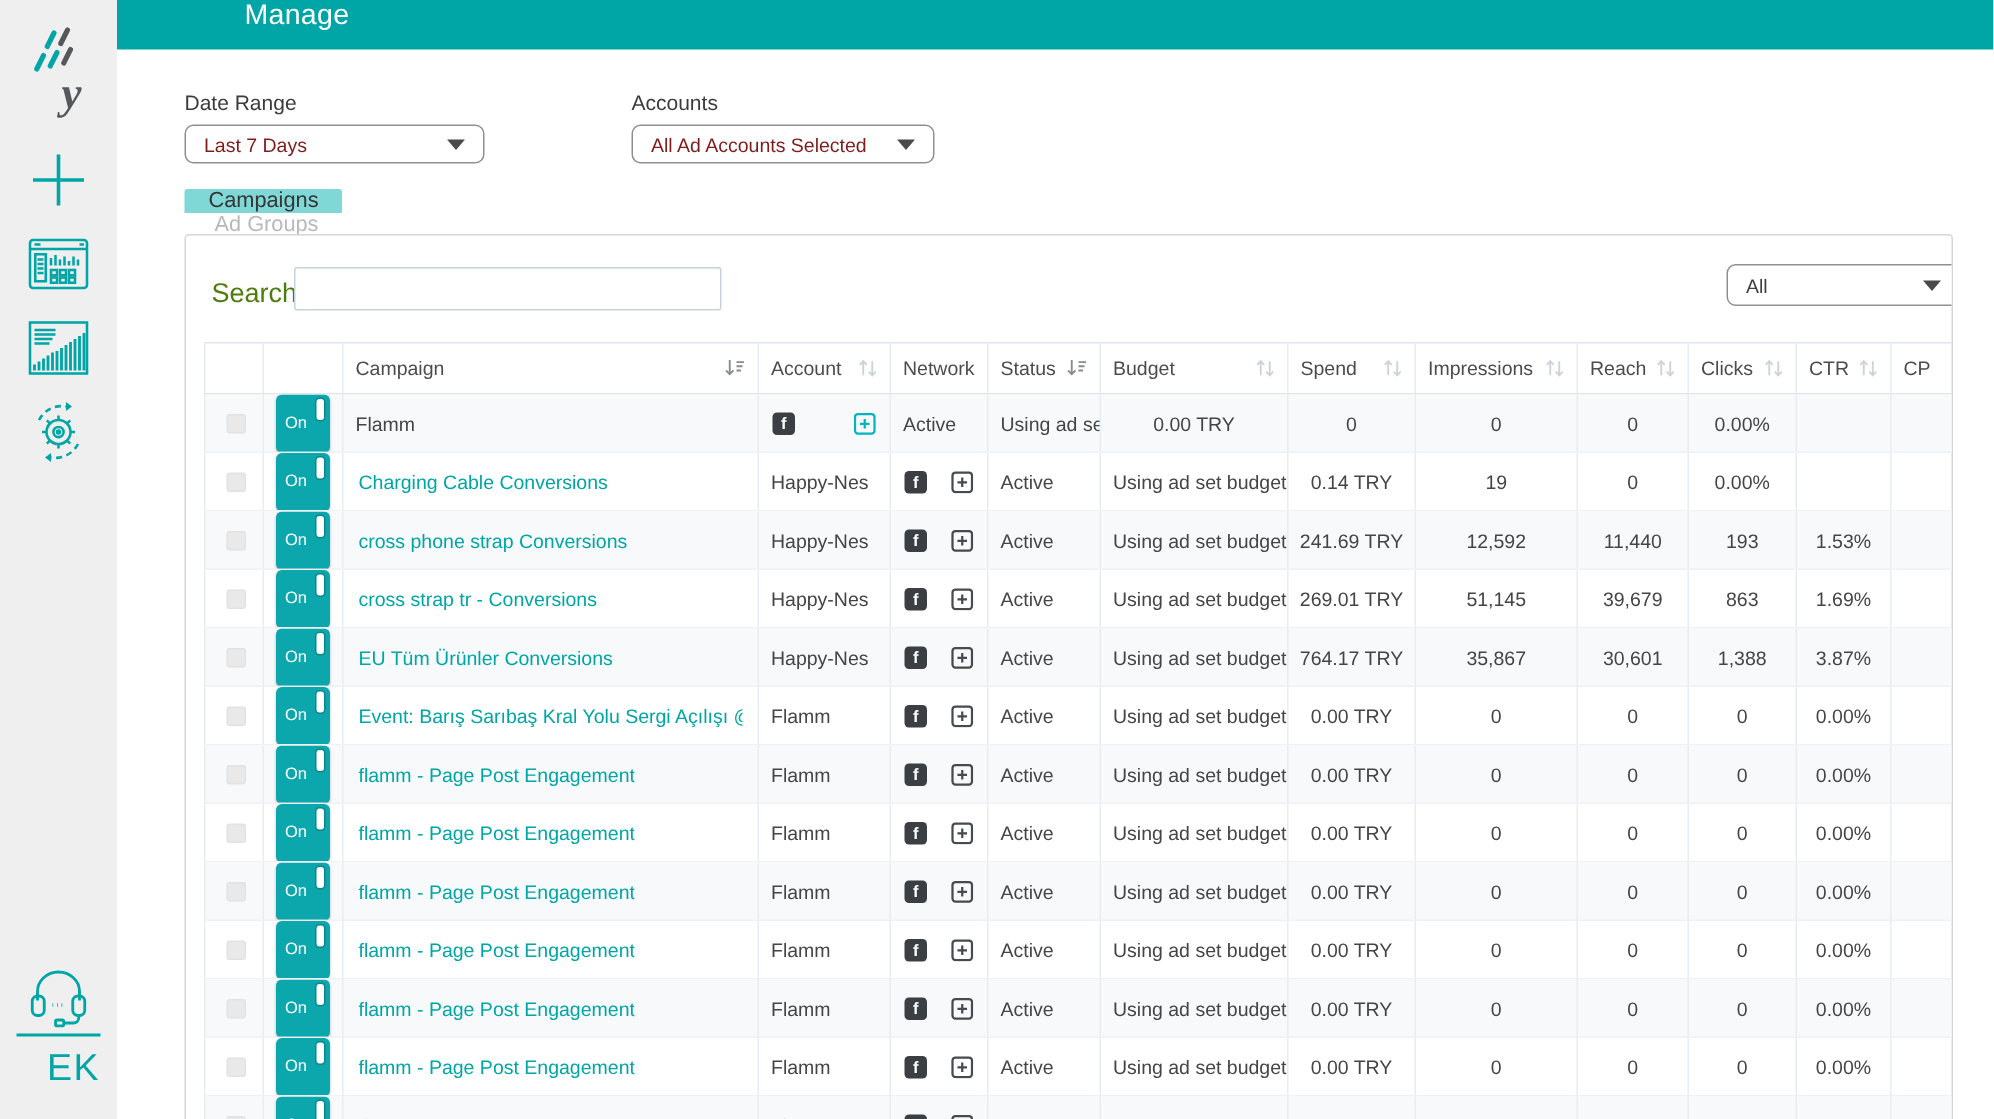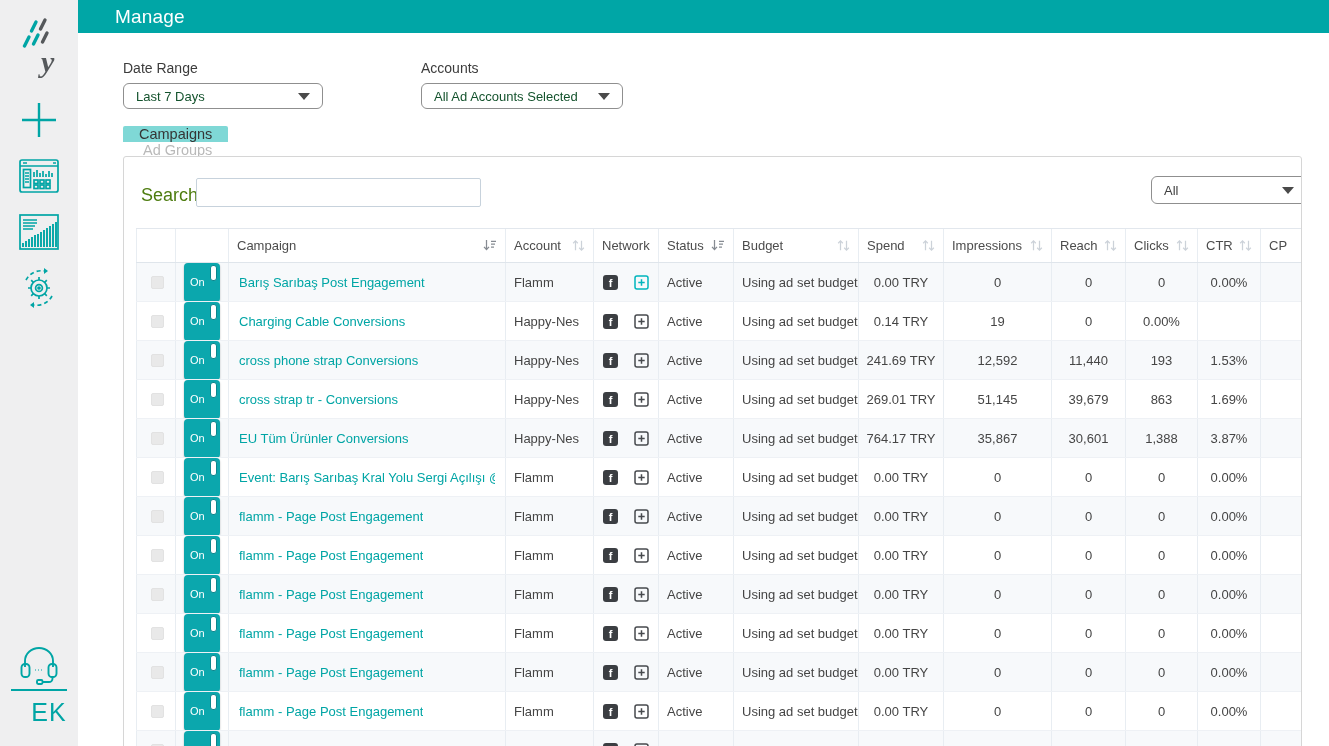--- a/index.html
+++ b/index.html
@@ -14,31 +14,31 @@
   .s-logo { top:16px; }
   .s-plus { top:100px; }
   .s-dash { top:155px; }
   .s-report { top:211px; }
   .s-auto { top:266px; }
   .s-head { top:643px; }
   .s-divider { top:689px; }
   .s-divider .bar { width:56px; height:2px; background:#00a5a5; }
   .s-initials { top:698px; font-size:25px; color:#00a5a5; letter-spacing:1px; font-weight:400;padding-left:20px; }
   
-  .topbar { position:absolute; left:78px; top:0; width:1251px; height:33px; background:#00a6a6; display:flex; align-items:center; }
+  .topbar { position:absolute; left:78px; top:0; width:1251px; height:33px; background:#00a6a6; display:flex; align-items:flex-start;padding-left:48px; }
   .topbar .title { color:#fff; font-size:19px; font-weight:500; padding-left:37px; letter-spacing:.2px; }
   
   .filter-group { position:absolute; top:60px; }
   .fg-date { left:123px; }
   .fg-accounts { left:421px; }
   .filter-label { font-size:14px; color:#3c3c3c; margin-bottom:7px; }
   .dropdown { width:200px; height:26px; border:1px solid #8f8f8f; border-radius:6px; background:#fff;
     display:flex; align-items:center; justify-content:space-between; padding:0 12px; cursor:pointer; }
   .fg-accounts .dropdown { width:202px; }
-  .dropdown .dd-value { font-size:13px; color:#14532d; }
+  .dropdown .dd-value { font-size:13px; color:#7f1d1d; }
   .caret { width:0; height:0; border-left:6px solid transparent; border-right:6px solid transparent; border-top:7px solid #4a4a4a; }
   
   .tabs { position:absolute; left:123px; top:126px; display:flex; align-items:flex-end; height:30px;flex-direction:column; }
   .tab { height:30px; display:flex; align-items:center; padding:0 16px; font-size:14.5px; color:#b9b9b9; cursor:pointer; }
   .tab.active { background:#7fd8d6; color:#353535; border-radius:2px 2px 0 0; }
   
   .panel { position:absolute; left:123px; top:156px; width:1179px; height:700px; background:#fff;
     border:1px solid #d6d6d6; border-radius:3px; overflow:hidden; }
   .search-row { position:relative; height:71px; }
   .search-label { position:absolute; left:17px; top:28px; font-size:18px; color:#4d7c0f; }
@@ -318,23 +318,20 @@
   <div class="trow">
     <div class="tcell">
             <span class="checkbox"></span>
           </div>
     <div class="tcell">
       <span class="toggle">
         <span class="t-label">On</span>
         <span class="t-handle"></span>
       </span>
     </div>
-    <div class="tcell c-campaign">
-            <a class="camp-link">Barış Sarıbaş Post Engagement</a>
-          </div>
     <div class="tcell">
             <span class="cell-text">Flamm</span>
           </div>
     <div class="tcell c-network">
       <span class="fb">f</span>
       <span class="expand teal">
               <svg width="15" height="15" viewBox="0 0 15 15" fill="none">
                 <rect x="1" y="1" width="13" height="13" rx="2" stroke="currentColor" stroke-width="1.5"></rect>
                 <path d="M7.5 4.3v6.4M4.3 7.5h6.4" stroke="currentColor" stroke-width="1.5"></path>
               </svg>

